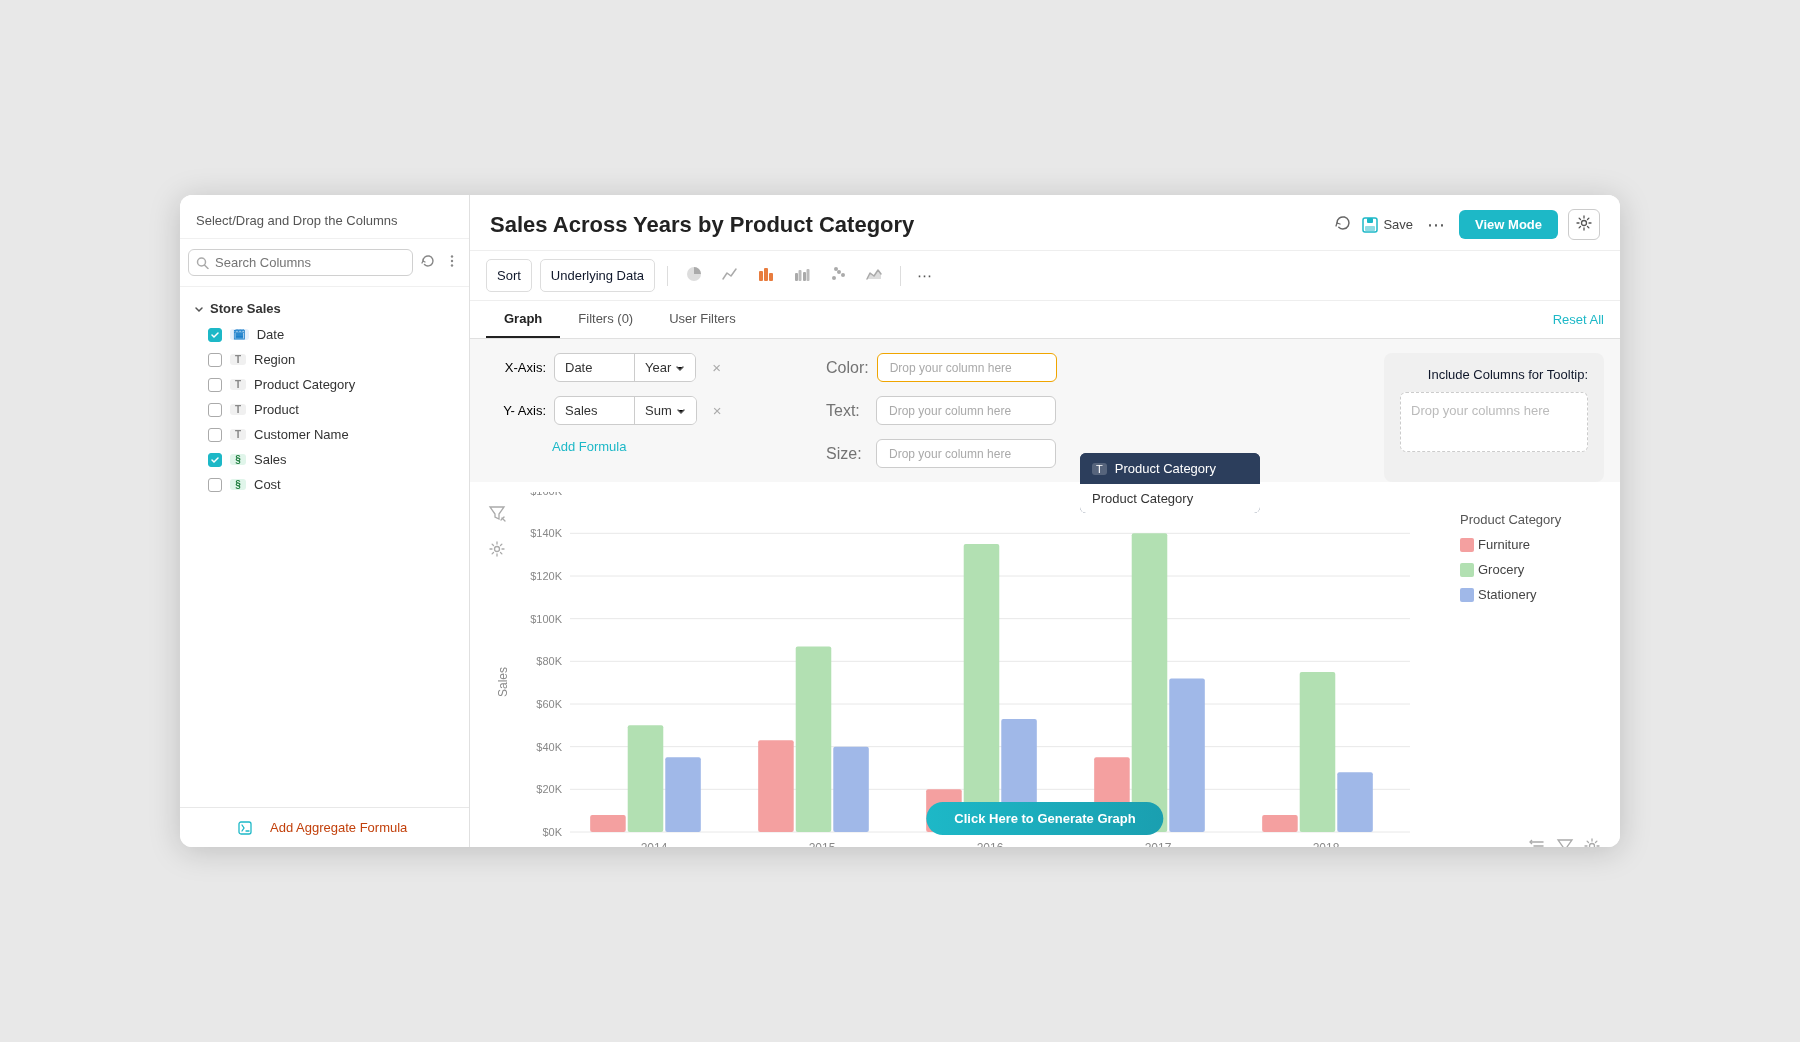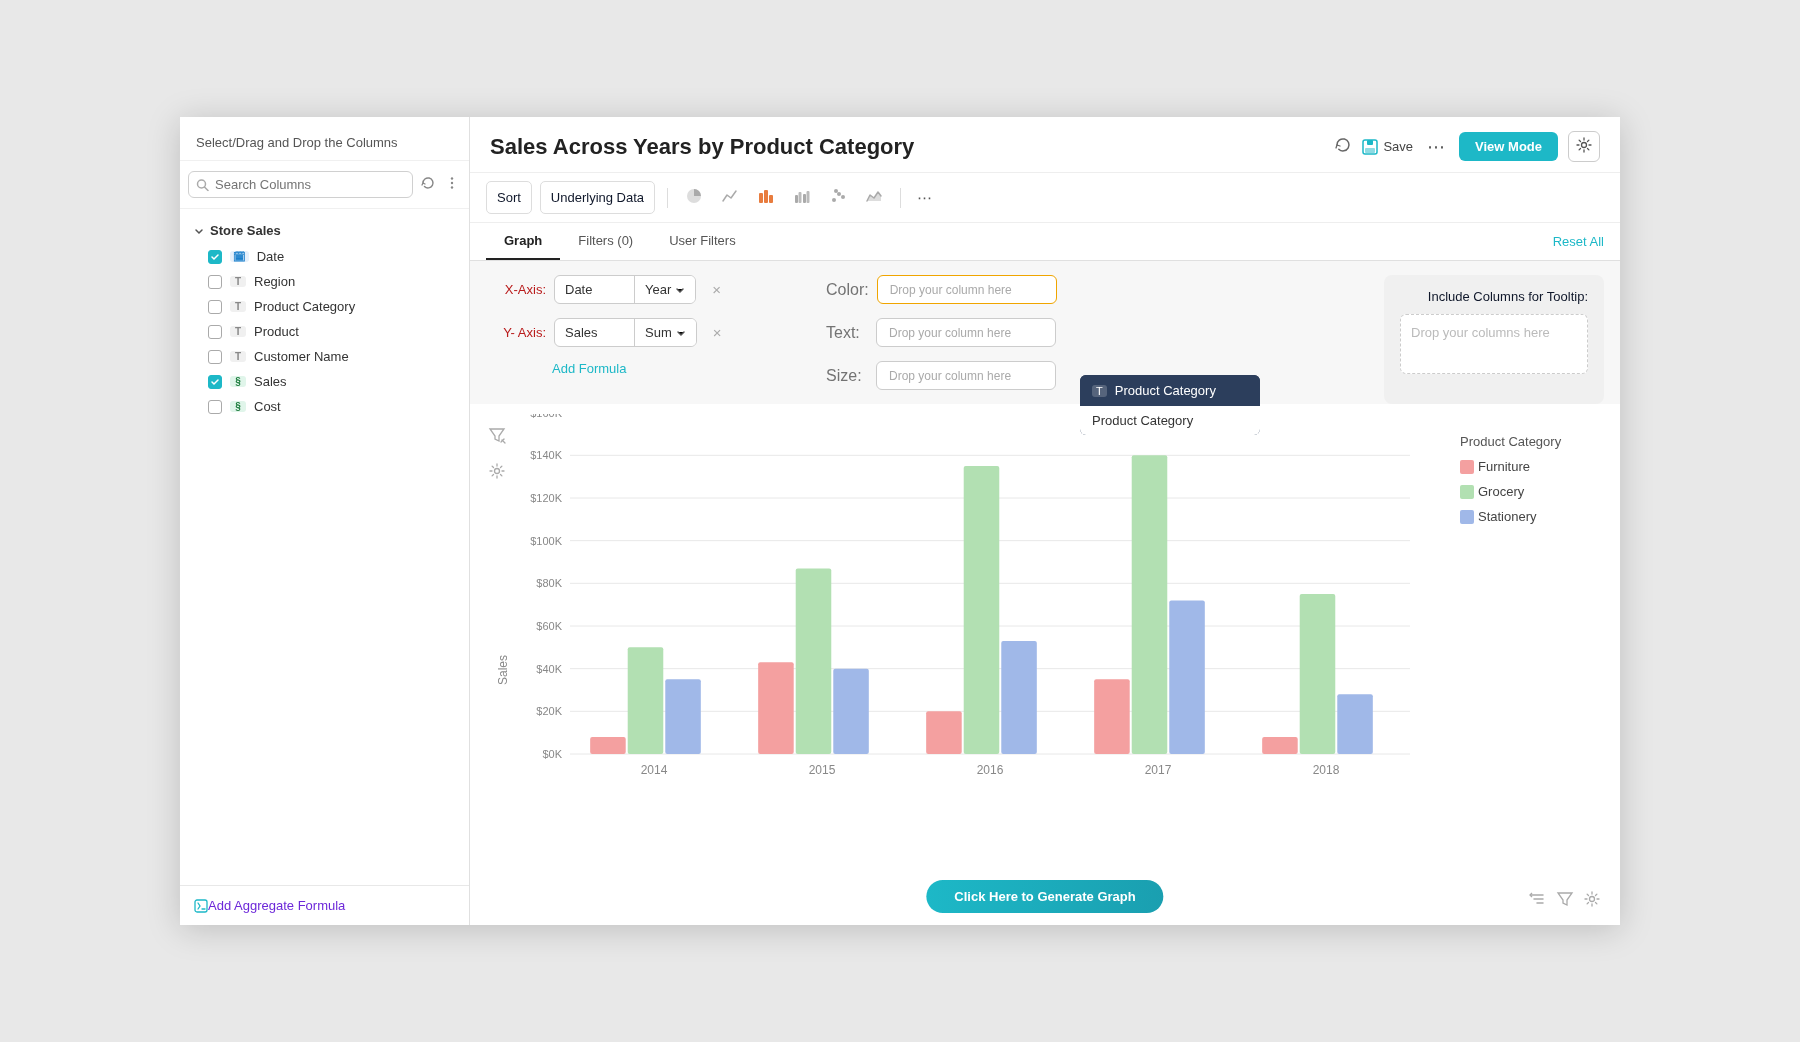--- a/index.html
+++ b/index.html
@@ -1,17 +1,17 @@
 <!DOCTYPE html>
 <html><head>
   <meta charset="utf-8">
   <style>
     * { box-sizing: border-box; margin: 0; padding: 0; }
     body { background: #e8e8e8; font-family: -apple-system, BlinkMacSystemFont, 'Segoe UI', sans-serif; font-size: 13px; display: flex; justify-content: center; align-items: center; min-height: 100vh; }
-    .app-container { width: 1440px; height: 808px; background: #fff; border-radius: 0; box-shadow: 0 4px 32px rgba(0,0,0,0.18); display: flex; overflow: hidden; position: relative; }
+    .app-container { width: 1440px; height: 652px; background: #fff; border-radius: 12px; box-shadow: 0 4px 32px rgba(0,0,0,0.18); display: flex; overflow: hidden; position: relative; }
 
     
     .sidebar { width: 290px; min-width: 290px; background: #fff; border-right: 1px solid #e0e0e0; display: flex; flex-direction: column; padding: 0; }
     .sidebar-header { padding: 18px 16px 10px 16px; font-size: 13px; color: #555; border-bottom: 1px solid #f0f0f0; }
     .sidebar-search-row { display: flex; align-items: center; gap: 6px; padding: 10px 8px; border-bottom: 1px solid #f0f0f0; }
     .search-icon-wrap { position: relative; flex: 1; }
     .search-icon-wrap svg { position: absolute; left: 8px; top: 50%; transform: translateY(-50%); color: #aaa; pointer-events: none; }
     .search-icon-wrap input { width: 100%; border: 1px solid #d0d0d0; border-radius: 6px; padding: 5px 8px 5px 26px; font-size: 13px; color: #333; background: #fff; outline: none; }
     .sidebar-icon-btn { background: none; border: none; cursor: pointer; color: #888; padding: 2px; }
     .sidebar-tree { flex: 1; overflow-y: auto; padding: 8px 0; }
@@ -19,21 +19,21 @@
     .tree-item { display: flex; align-items: center; gap: 8px; padding: 5px 14px 5px 28px; cursor: pointer; }
     .checkbox { width: 14px; height: 14px; border: 1.5px solid #aaa; border-radius: 3px; display: flex; align-items: center; justify-content: center; background: #fff; flex-shrink: 0; }
     .checkbox.checked { background: #1db8c7; border-color: #1db8c7; }
     .checkbox.checked svg { display: block; }
     .checkbox svg { display: none; }
     .type-badge { font-size: 10px; font-weight: 700; color: #888; background: #f0f0f0; border-radius: 3px; padding: 0 3px; min-width: 16px; text-align: center; flex-shrink: 0; }
     .type-badge.blue { color: #1a7fcb; background: #e6f0fb; }
     .type-badge.green { color: #1a7a3a; background: #e0f5ea; }
     .item-label { font-size: 13px; color: #333; }
     .sidebar-footer { border-top: 1px solid #e8e8e8; padding: 12px 14px; }
-    .add-formula-btn { color: #6d28d9; font-size: 13px; cursor: pointer; background: none; border: none; display: flex; align-items: center; gap: 0; }
+    .add-formula-btn { color: #c2410c; font-size: 13px; cursor: pointer; background: none; border: none; display: flex; align-items: center; gap: 18px; margin-left: 44px; }
 
     
     .main { flex: 1; display: flex; flex-direction: column; background: #f7f7f7; }
     .main-header { display: flex; align-items: center; padding: 14px 20px 10px 20px; background: #fff; border-bottom: 1px solid #eee; gap: 12px; }
     .main-title { font-size: 22px; font-weight: 700; color: #222; flex: 1; }
     .header-actions { display: flex; align-items: center; gap: 10px; }
     .save-btn { display: flex; align-items: center; gap: 4px; color: #444; font-size: 13px; cursor: pointer; border: none; background: none; }
     .view-mode-btn { background: #1db8c7; color: #fff; border: none; border-radius: 6px; padding: 7px 16px; font-size: 13px; font-weight: 600; cursor: pointer; }
     .gear-btn { background: none; border: 1.5px solid #ccc; border-radius: 6px; padding: 5px 7px; cursor: pointer; color: #555; }
 
@@ -48,21 +48,21 @@
     .content-area { flex: 1; display: flex; flex-direction: column; padding: 0; position: relative; overflow: hidden; }
     .tabs-row { display: flex; align-items: center; gap: 0; padding: 0 16px; background: #fff; border-bottom: 1px solid #e0e0e0; }
     .tab { padding: 10px 18px; font-size: 13px; cursor: pointer; color: #555; border-bottom: 2px solid transparent; }
     .tab.active { color: #222; font-weight: 600; border-bottom: 2px solid #222; }
     .reset-all { margin-left: auto; color: #1db8c7; font-size: 13px; cursor: pointer; }
 
     
     .graph-config { display: flex; flex-direction: row; background: #f7f7f7; padding: 14px 0 0 0; gap: 0; position: relative; }
     .axes-panel { padding: 0 16px; min-width: 340px; }
     .axis-row { display: flex; align-items: center; margin-bottom: 14px; gap: 8px; }
-    .axis-label { font-size: 13px; color: #b91c1c; min-width: 60px; text-align: right; }
+    .axis-label { font-size: 13px; color: #000000; min-width: 60px; text-align: right; }
     .axis-select-group { display: flex; align-items: center; gap: 0; border: 1px solid #ccc; border-radius: 6px; background: #fff; overflow: hidden; }
     .axis-field { padding: 6px 10px; font-size: 13px; color: #333; border-right: 1px solid #ccc; min-width: 80px; }
     .axis-agg-select { padding: 6px 10px; font-size: 13px; color: #333; border: none; background: #fff; cursor: pointer; display: flex; align-items: center; gap: 4px; }
     .axis-close { background: none; border: none; color: #aaa; cursor: pointer; padding: 4px 8px; font-size: 15px; }
     .add-formula { color: #1db8c7; font-size: 13px; cursor: pointer; margin-left: 66px; text-align: right; }
 
     
     .color-panel { flex: 1; padding: 0 16px; }
     .color-row { display: flex; align-items: center; gap: 8px; margin-bottom: 14px; position: relative; }
     .color-label { font-size: 16px; color: #737373; min-width: 42px; text-align: left; }

